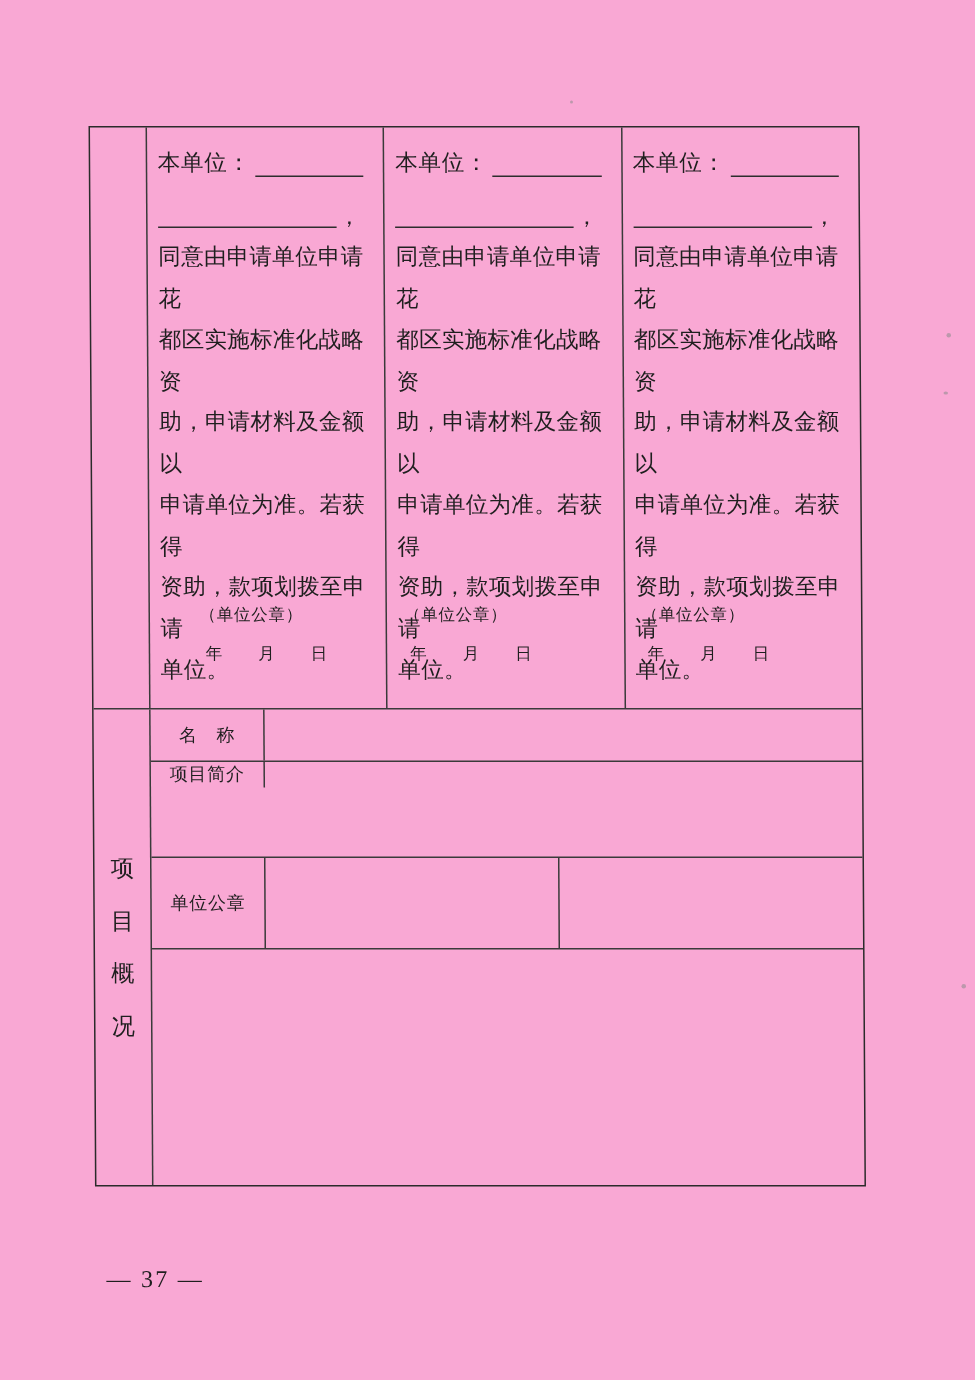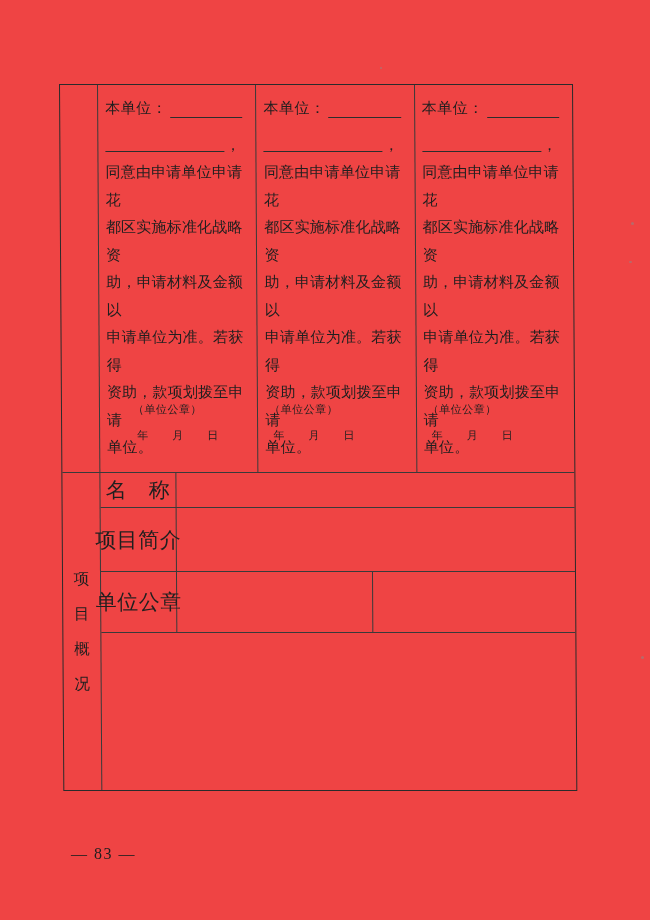--- a/index.html
+++ b/index.html
@@ -10,21 +10,21 @@
   body {
     width: 650px;
     height: 920px;
     font-family: "Liberation Serif", "DejaVu Serif", serif;
     color: #1f1f1f;
     position: relative;
   }
   .page {
     position: absolute;
     inset: 0;
-    background: #ef4444;
+    background: #f9a8d4;
     overflow: hidden;
     text-decoration: underline;
   }
 
   
   .form-table {
     position: absolute;
     left: 59px;
     top: 84px;
     width: 514px;
@@ -122,33 +122,33 @@
     flex: 1;
     display: flex;
     flex-direction: column;
   }
   .row {
     display: flex;
     border-bottom: 1px solid #3a3a3a;
     box-sizing: border-box;
   }
   .row-name   { height: 35px; }
-  .row-intro  { height: 64px; }
+  .row-intro  { height: 64px; flex-direction: column; }
   .row-amount { height: 61px; }
   .row-reason { height: 100px; }
   .row-attach { flex: 1; border-bottom: none; }
   .label-cell {
     width: 76px;
     flex: none;
     border-right: 1px solid #3a3a3a;
     box-sizing: border-box;
     display: flex;
     align-items: center;
     justify-content: center;
-    font-size: 21px;
+    font-size: 12px;
     letter-spacing: 0.5px;
     white-space: nowrap;
   }
   .value-cell { flex: 1; }
   .amount-value {
     flex: none;
     width: 196px;
     border-right: 1px solid #3a3a3a;
     box-sizing: border-box;
   }
@@ -296,20 +296,20 @@
 
 
         <div class="row row-attach">
           <div class="value-cell"></div>
         </div>
       </div>
     </div>
 
   </div>
 
-  <div class="footer">— 83 —</div>
+  <div class="footer">— 37 —</div>
 
   <div class="speck" style="left:631px; top:222px; width:3px; height:3px;"></div>
   <div class="speck" style="left:629px; top:261px; width:3px; height:2px;"></div>
   <div class="speck" style="left:641px; top:656px; width:3px; height:3px;"></div>
   <div class="speck" style="left:380px; top:67px; width:2px; height:2px;"></div>
 
 </div>
 
 </body></html>

